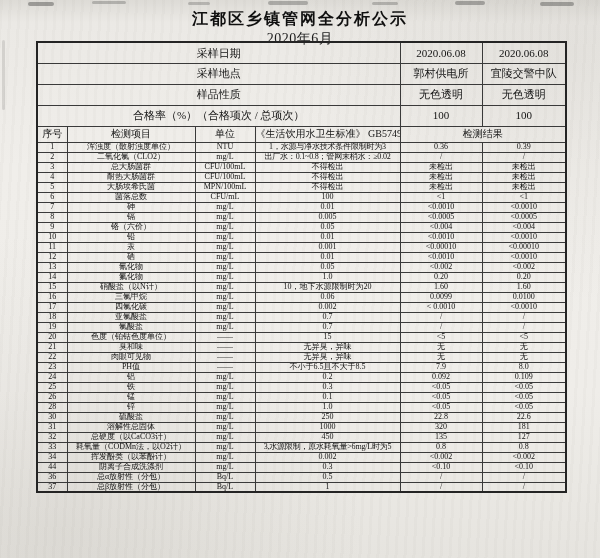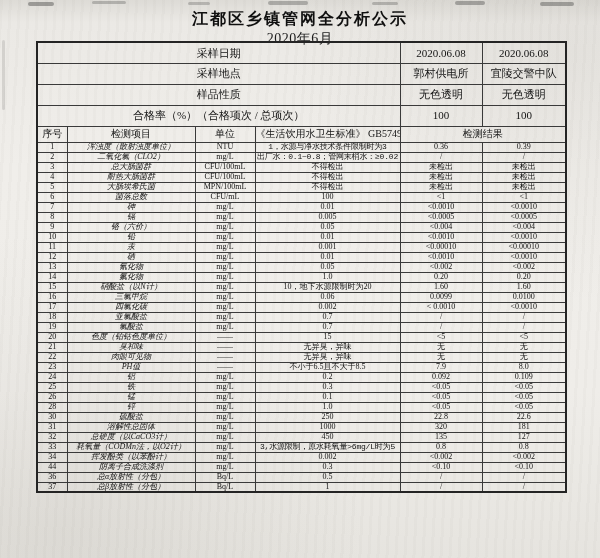--- a/index.html
+++ b/index.html
@@ -43,22 +43,22 @@
   }
   table.report { border:2px solid #242424; }
   table.report td, table.report th {
     border:1px solid #3a3a3a; padding:0; text-align:center;
     font-weight:normal; color:#141414; line-height:1.12;
     overflow:hidden; white-space:nowrap;
   }
   tr.info-row td { height:21px; font-size:11px;margin-left:20px; }
   tr.colhead-row td { height:16px; font-size:10px; }
   tr.data-row td { height:10px; font-size:8px; }
-  td.left { text-align:left; padding-left:4px;font-style:italic; }
-  td.small { font-size:7px; letter-spacing:-.2px;font-family:Liberation Mono, monospace; }
+  td.left { text-align:left; padding-left:4px; }
+  td.small { font-size:7px; letter-spacing:-.2px; }
 </style>
 </head>
 <body>
 
 <div class="paper-texture"></div>
 <div class="artifact a1"></div>
 <div class="artifact a2"></div>
 <div class="artifact a3"></div>
 <div class="artifact a4"></div>
 <div class="artifact a5"></div>

